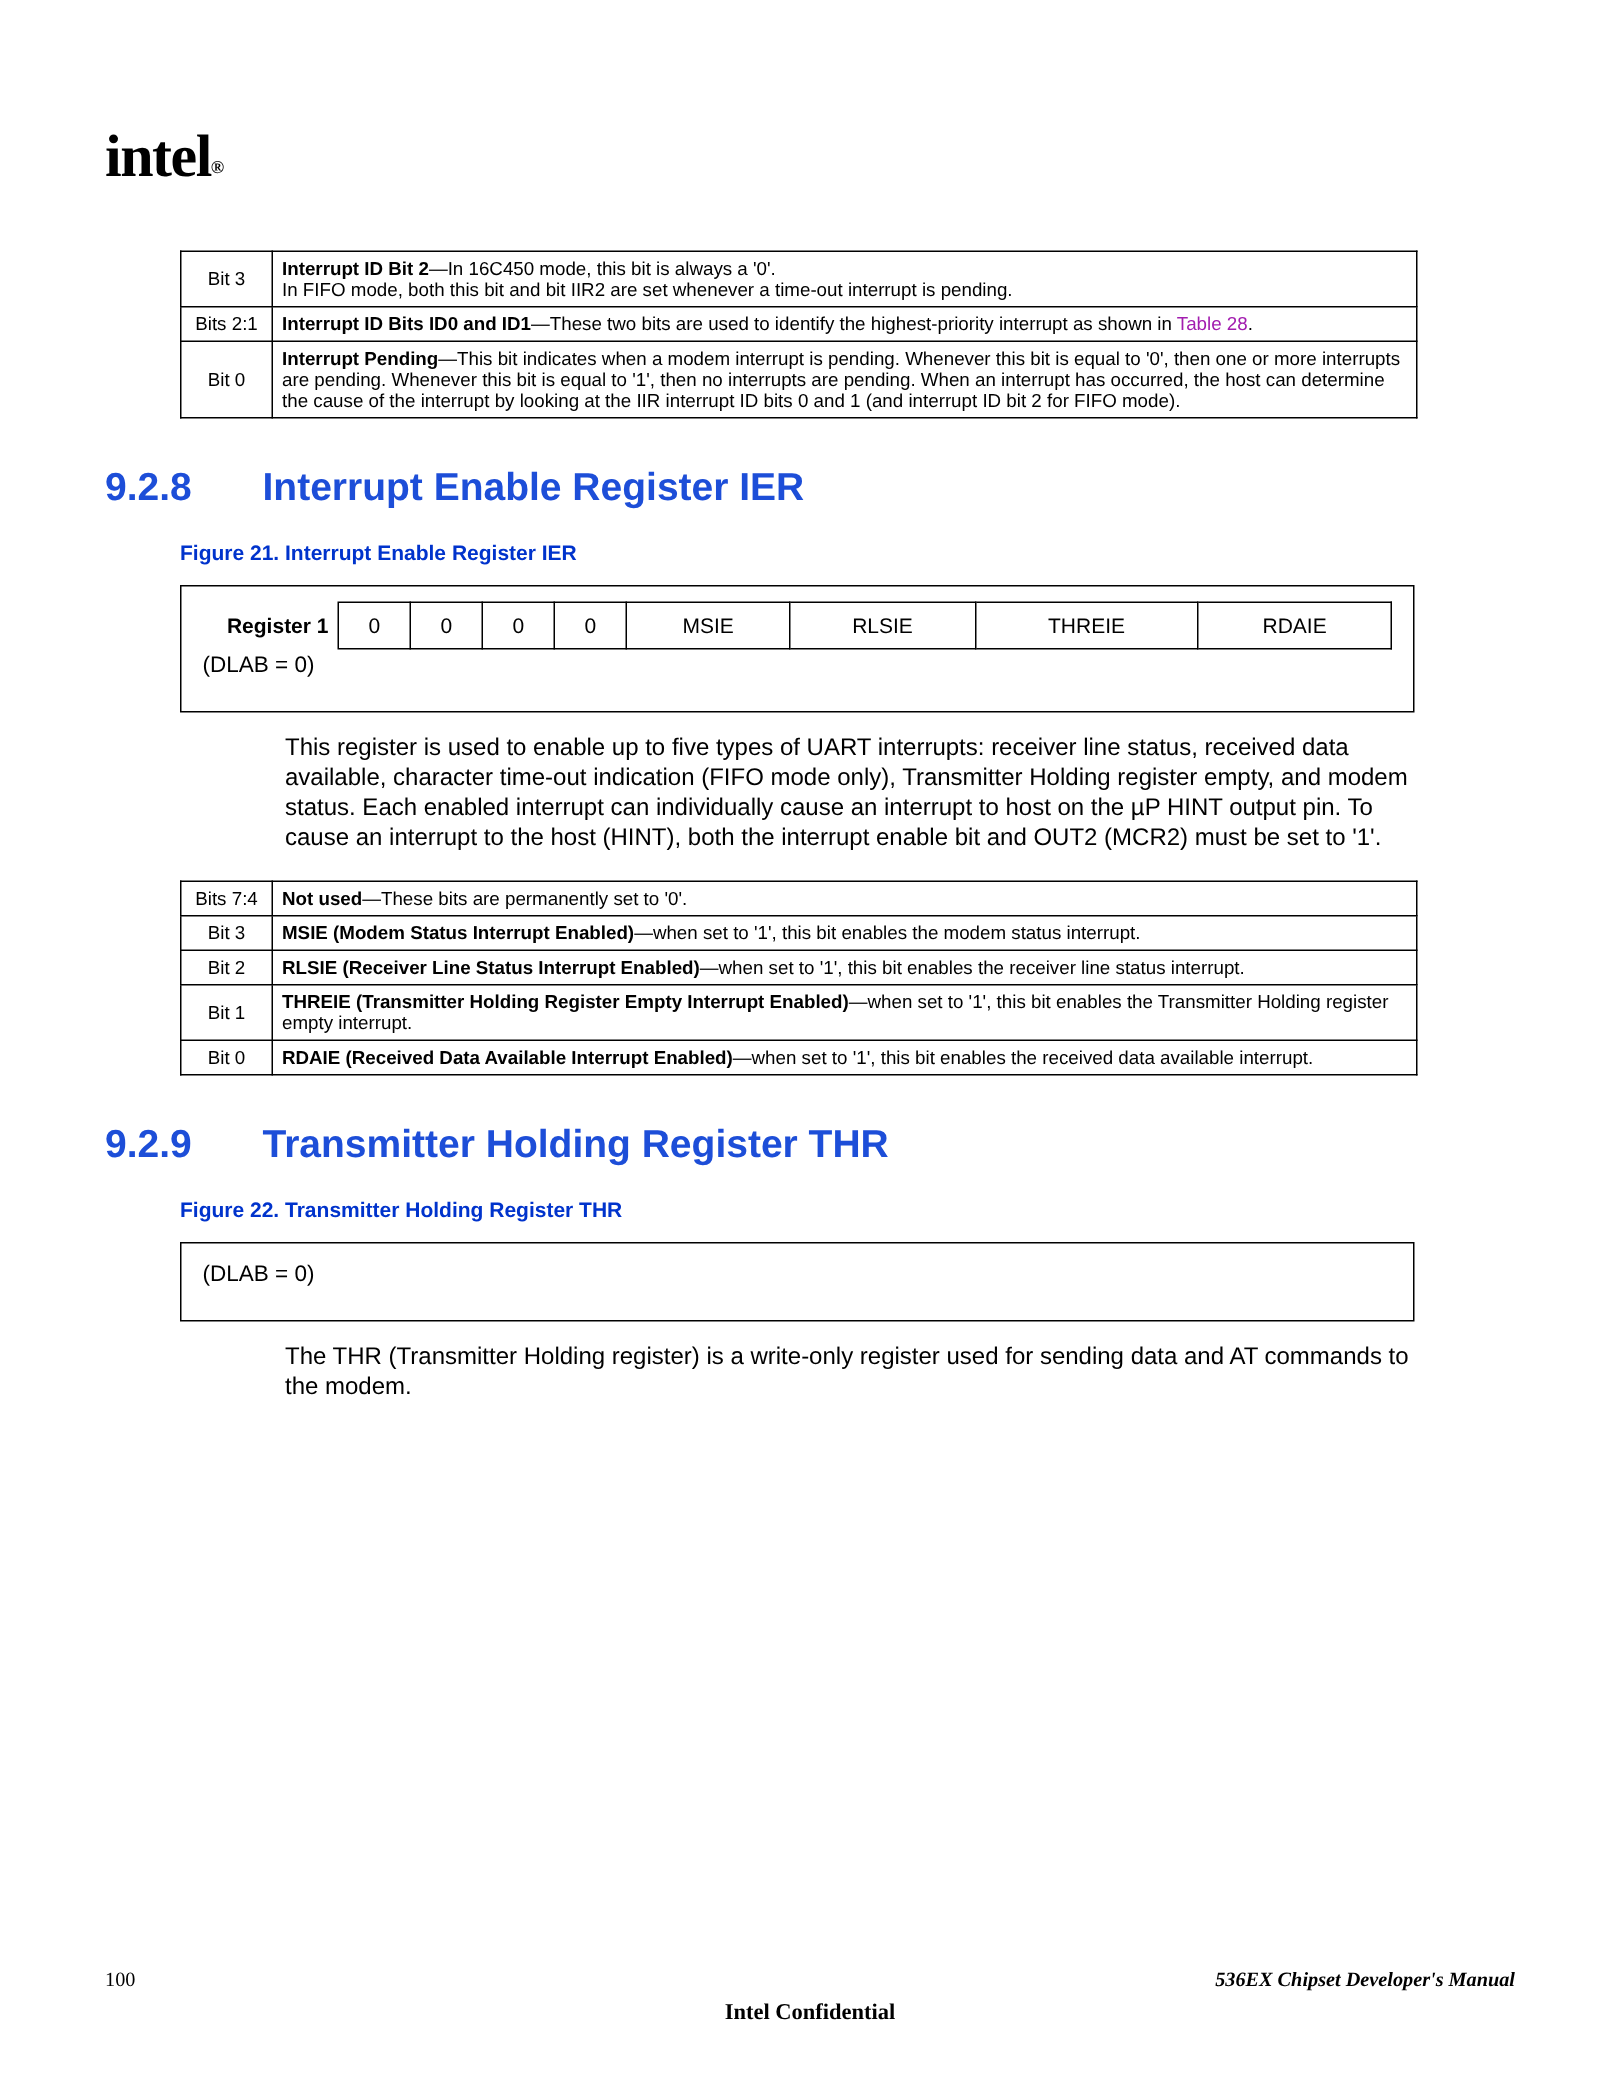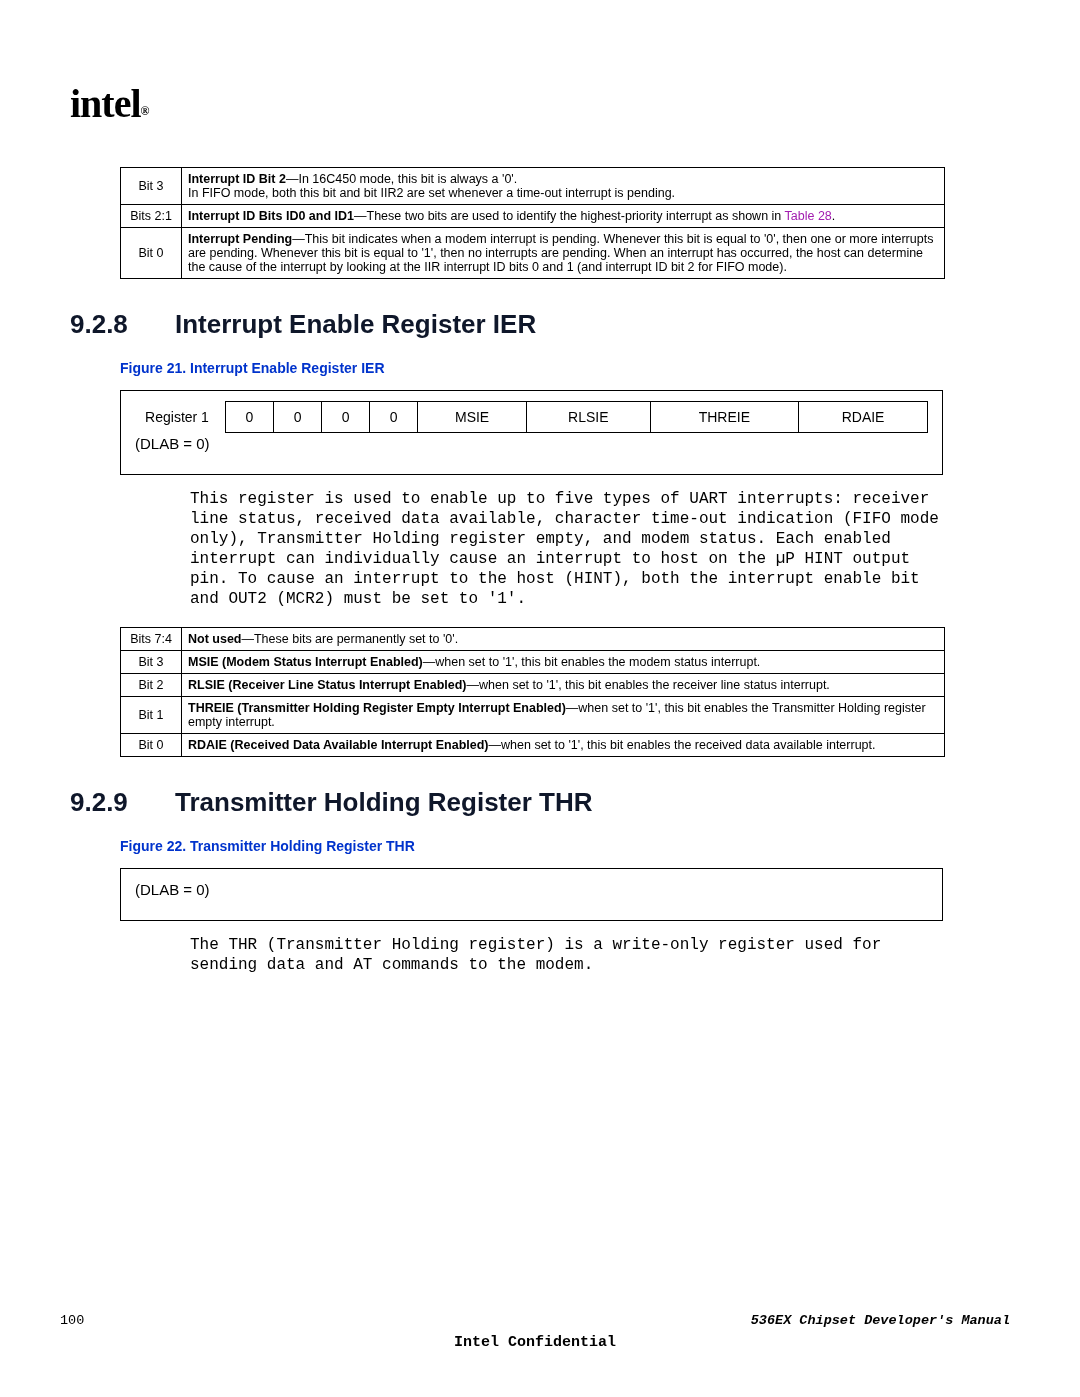--- a/index.html
+++ b/index.html
@@ -64,21 +64,21 @@
   }
   .bit-table .bold-lead {
     font-weight: bold;
   }
   .bit-table a {
     color: #a21caf;
     text-decoration: none;
   }
   h2.section-heading {
     font-family: Arial, Helvetica, sans-serif;
-    color: #0f172a;
+    color: #1d4ed8;
     font-size: 26px;
     font-weight: bold;
     margin: 30px 0 20px 0;
   }
   h2.section-heading .num {
     display: inline-block;
     width: 105px;
   }
   .figure-caption {
     font-family: Arial, Helvetica, sans-serif;
@@ -101,44 +101,45 @@
     font-size: 14px;
   }
   .register-table td {
     border: 1px solid #000;
     text-align: center;
     padding: 4px 6px;
     height: 22px;
   }
   .register-table td.reg-name {
     width: 84px;
-    text-align: center;
+    text-align: right;
     border-left: none;
     border-top: none;
     border-bottom: none;
     padding-left: 0;
+    font-weight: bold;
   }
   .dlab {
     font-family: Arial, Helvetica, sans-serif;
     font-size: 15px;
     margin-top: 2px;
   }
   .body-text {
-    font-family: Liberation Mono, monospace;
+    font-family: Liberation Sans, sans-serif;
     font-size: 16px;
     line-height: 1.25;
     margin: 8px 0 18px 120px;
     width: 760px;
   }
   .footer {
     position: absolute;
     bottom: 46px;
-    left: 60px;
+    left: 70px;
     right: 70px;
-    font-family: Liberation Mono, monospace;
+    font-family: Liberation Serif, serif;
   }
   .footer-row {
     display: flex;
     justify-content: space-between;
     align-items: baseline;
     font-size: 13px;
   }
   .footer-row .page-num {
     font-size: 13.5px;
   }

